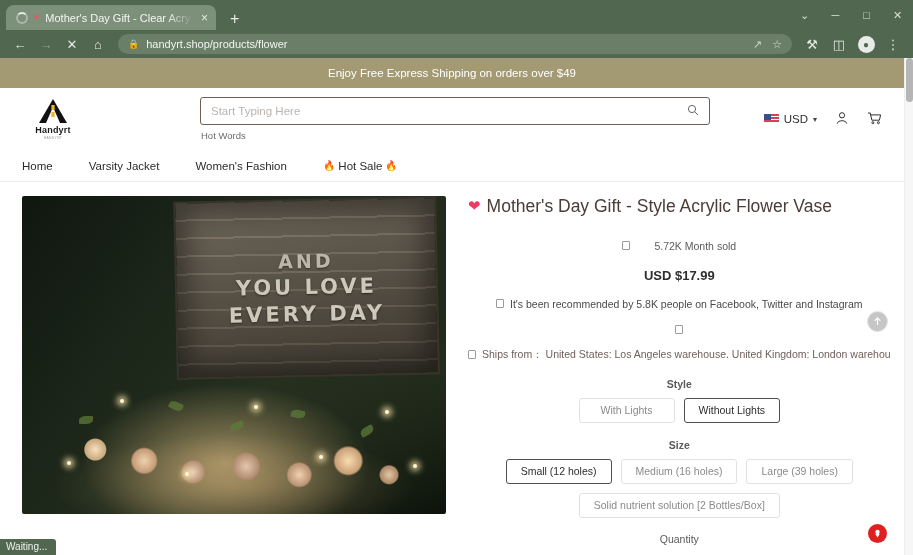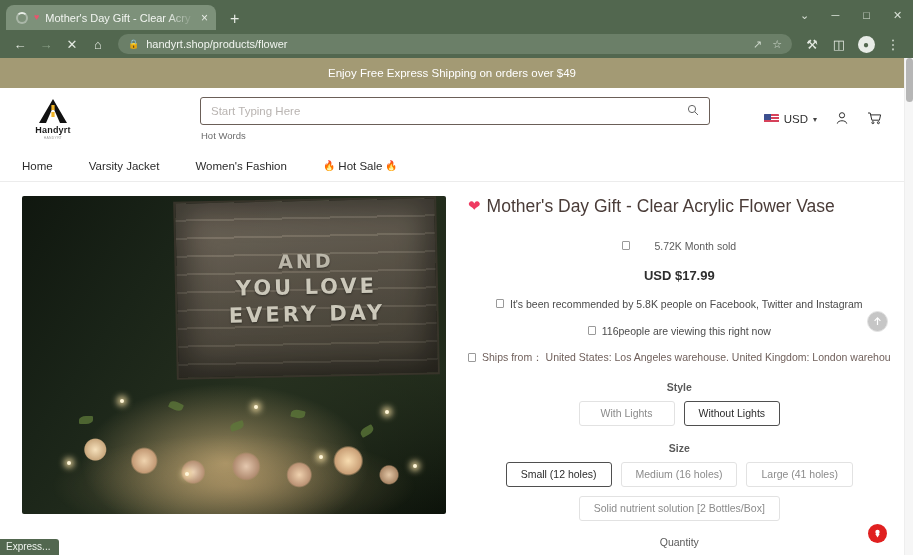--- a/index.html
+++ b/index.html
@@ -401,56 +401,55 @@
               <span class="spark" style="left:71%;top:58%;"></span>
               <span class="spark" style="left:87%;top:26%;"></span>
               <span class="spark" style="left:94%;top:64%;"></span>
             </div>
           </div>
         </div>
 
         <div class="details">
           <div class="title">
             <span class="heart">❤</span>
-            <span>Mother's Day Gift - Clear Acrylic Flower Vase</span>
+            <span>Mother's Day Gift - Style Acrylic Flower Vase</span>
           </div>
 
           <div class="sold">
             <span class="box-gl"></span>
             <span>5.72K Month sold</span>
           </div>
 
           <div class="price">USD $17.99</div>
 
           <div class="factline">
             <span class="box-gl"></span>
             <span>It's been recommended by 5.8K people on Facebook, Twitter and Instagram</span>
           </div>
 
           <div class="factline">
             <span class="box-gl"></span>
-            <span>116people are viewing this right now</span>
           </div>
 
           <div class="shipline">
             <span class="box-gl"></span>
             <span>Ships from：  United States: Los Angeles warehouse. United Kingdom: London warehou</span>
           </div>
 
           <div class="optlabel">Style</div>
           <div class="optrow">
             <div class="opt">With Lights</div>
             <div class="opt sel">Without Lights</div>
           </div>
 
           <div class="optlabel">Size</div>
           <div class="optrow">
             <div class="opt sel">Small (12 holes)</div>
             <div class="opt">Medium (16 holes)</div>
-            <div class="opt">Large (41 holes)</div>
+            <div class="opt">Large (39 holes)</div>
             <div class="opt">Solid nutrient solution [2 Bottles/Box]</div>
           </div>
 
           <div class="qtylabel">Quantity</div>
         </div>
       </div>
 
       <div class="totop">
         <svg width="11" height="11" viewBox="0 0 11 11">
           <line x1="5.5" y1="9" x2="5.5" y2="2" stroke="#fff" stroke-width="1.2"></line>
@@ -465,14 +464,14 @@
         </svg>
       </div>
 
     </div>
 
     <div class="scrollbar" style="top:0;">
       <div class="scrollthumb"></div>
     </div>
   </div>
 
-  <div class="status">Express...</div>
+  <div class="status">Waiting...</div>
 </div>
 
 </body></html>

